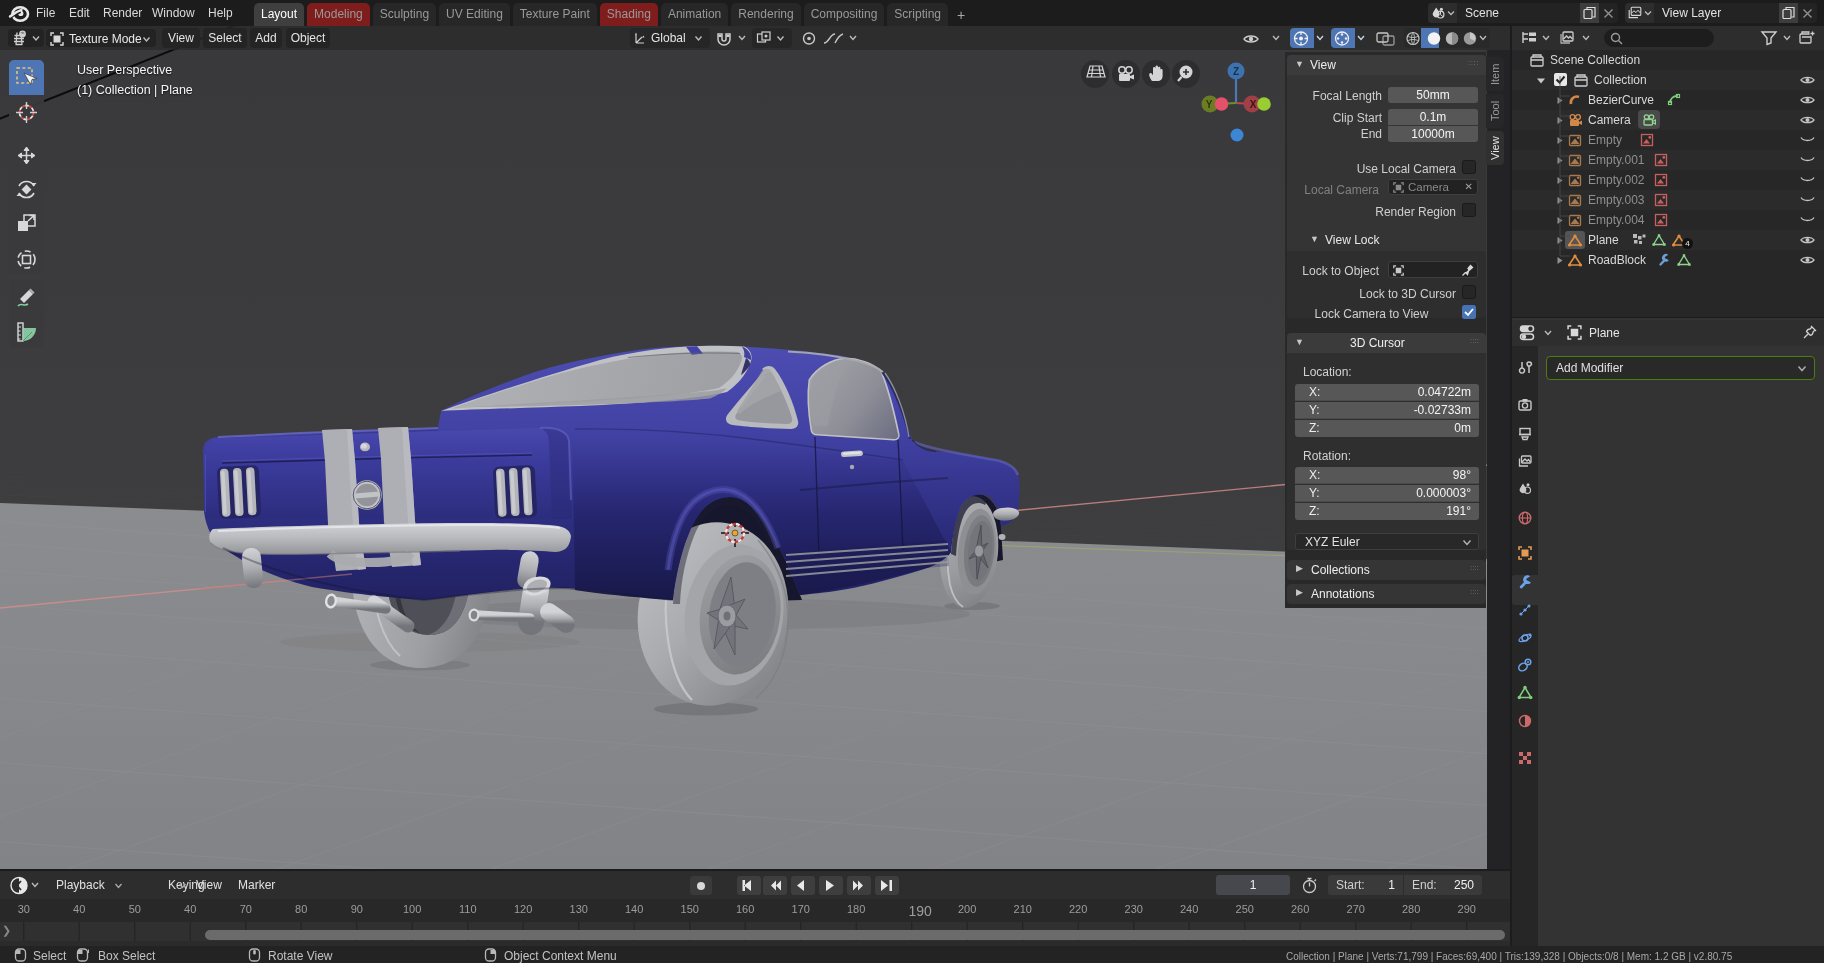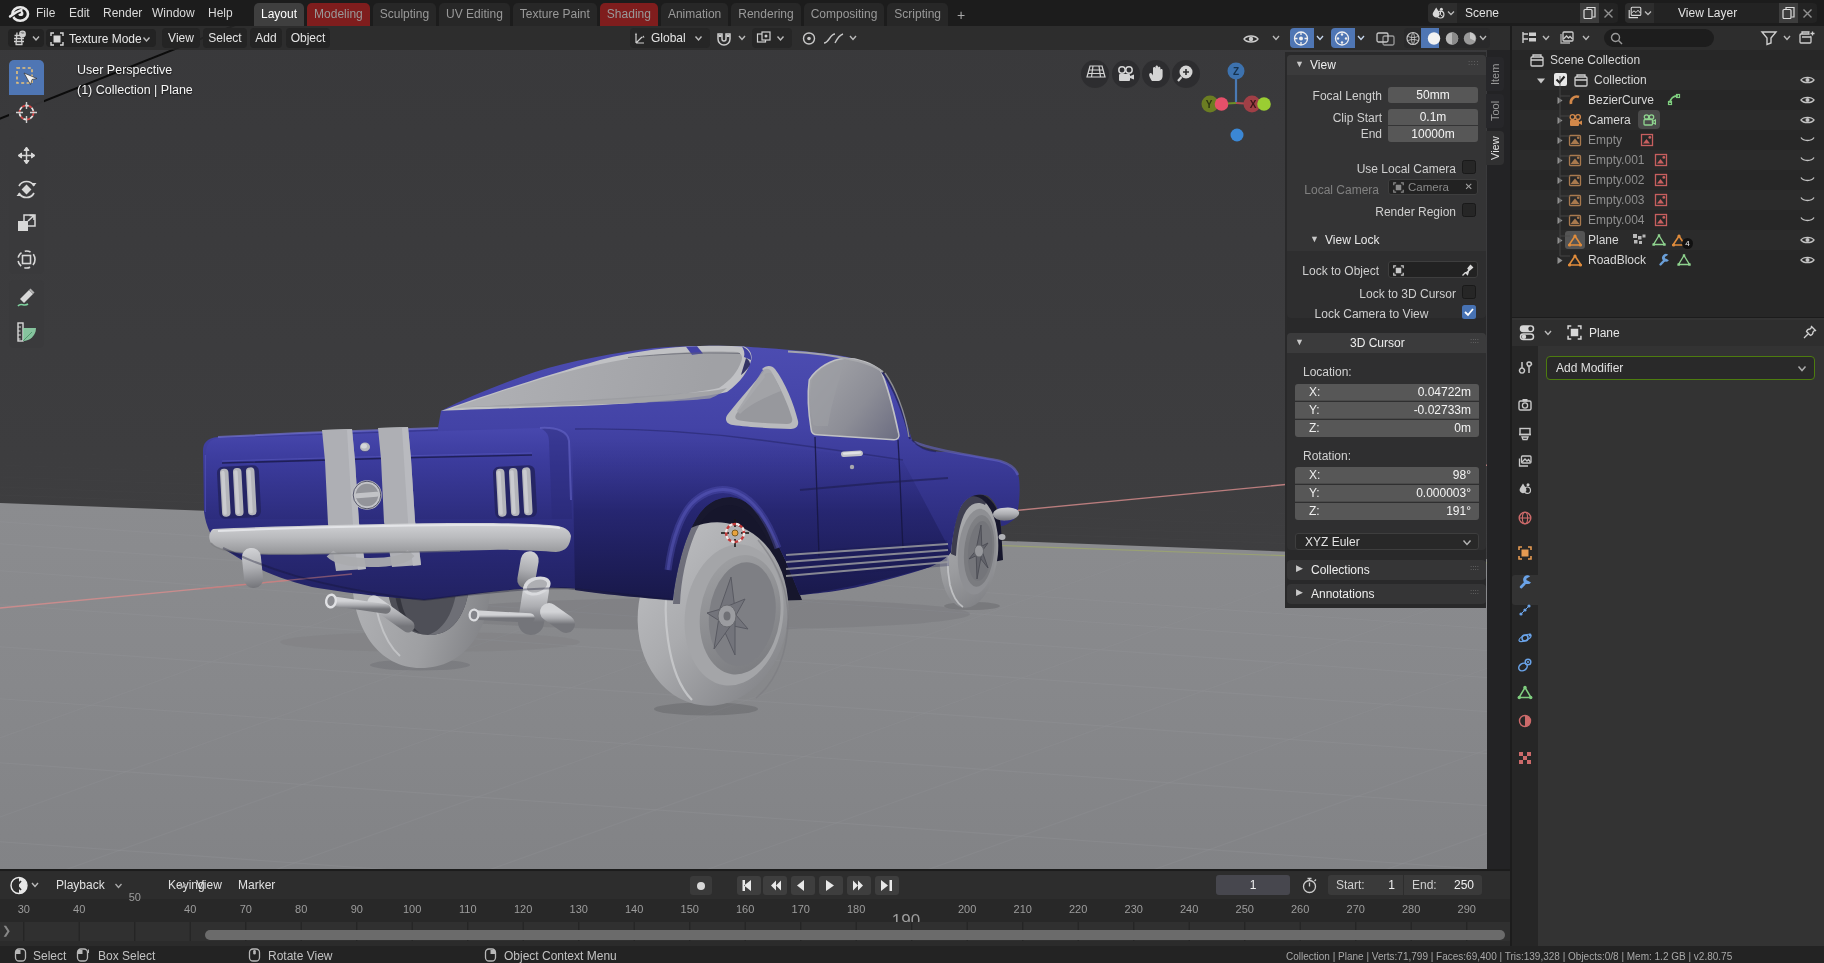--- a/index.html
+++ b/index.html
@@ -63,21 +63,21 @@
   <div class="abs" style="left:1625px;top:3px;width:192px;height:20px;background:#232323;border-radius:4px;">
     <div class="abs" style="left:0;top:0;width:29px;height:20px;background:#2d2d2d;border-radius:4px 0 0 4px;"></div>
     <svg class="abs" style="left:3px;top:3px;" width="14" height="14" viewBox="0 0 14 14">
       <rect x="3.2" y="1.2" width="9.6" height="8.2" rx="1" fill="none" stroke="#d8d8d8" stroke-width="1.1"></rect>
       <path d="M3.6,7 L6,4.8 L8,6.5 L10,4.2 L12.4,7" stroke="#d8d8d8" stroke-width="1" fill="none"></path>
       <path d="M1.2,4 V11.6 H10 " fill="none" stroke="#d8d8d8" stroke-width="1.1"></path>
     </svg>
     <svg class="abs" style="left:19px;top:7px;" width="8" height="6" viewBox="0 0 8 6">
         <path d="M1,1.5 L4,4.5 L7,1.5" stroke="#bbb" stroke-width="1.3" fill="none"></path>
       </svg>
-    <div class="abs txt" style="left:37px;top:3px;color:#e2e2e2;margin-left:16px;">View Layer</div>
+    <div class="abs txt" style="left:37px;top:3px;color:#e2e2e2;">View Layer</div>
     <div class="abs" style="left:154px;top:0;width:19px;height:20px;background:#3d3d3d;">
       <svg class="abs" style="left:3px;top:3px;" width="13" height="14" viewBox="0 0 13 14">
           <rect x="1" y="3.5" width="8" height="9" rx="1" fill="none" stroke="#ddd" stroke-width="1.2"></rect>
           <path d="M4,3.5 V1.5 H12 V11 H9.5" fill="none" stroke="#ddd" stroke-width="1.2"></path>
         </svg>
     </div>
     <svg class="abs" style="left:177px;top:5px;" width="11" height="11" viewBox="0 0 11 11">
         <path d="M1.5,1.5 L9.5,9.5 M9.5,1.5 L1.5,9.5" stroke="#909090" stroke-width="1.4"></path>
       </svg>
   </div>
@@ -984,35 +984,35 @@
 <div class="abs" style="left:1216px;top:4px;width:74px;height:20px;background:#47474e;border-radius:3px;text-align:center;font-size:12px;color:#f0f0f0;padding-top:3px;">1</div>
 <svg class="abs" style="left:1301px;top:6px;" width="17" height="17" viewBox="0 0 17 17" fill="none" stroke="#cccccc" stroke-width="1.3">
 <circle cx="8.5" cy="9.5" r="6"></circle>
       <path d="M8.5,9.5 L8.5,5.5 M6.5,1.5 L10.5,1.5 M8.5,1.5 L8.5,3.5 M13.5,4 L15,2.5"></path>
     </svg>
 <div class="abs" style="left:1328px;top:4px;width:75px;height:20px;background:#3a3a3a;border-radius:3px 0 0 3px;font-size:12px;color:#cfcfcf;padding:3px 8px 0 8px;">Start: <span style="float:right;color:#f0f0f0;">1</span></div>
 <div class="abs" style="left:1404px;top:4px;width:78px;height:20px;background:#3a3a3a;border-radius:0 3px 3px 0;font-size:12px;color:#cfcfcf;padding:3px 8px 0 8px;">End: <span style="float:right;color:#f0f0f0;">250</span></div>
 <div class="abs" style="left:0;top:28px;width:1510px;height:23px;background:#282828;"></div>
 <div class="abs" style="left:3.8px;top:32px;width:40px;text-align:center;font-size:11px;color:#9d9d9d;">30</div>
     <div class="abs" style="left:59.2px;top:32px;width:40px;text-align:center;font-size:11px;color:#9d9d9d;">40</div>
-    <div class="abs" style="left:114.8px;top:20px;width:40px;text-align:center;font-size:11px;color:#9d9d9d;">50</div>
+    <div class="abs" style="left:114.8px;top:32px;width:40px;text-align:center;font-size:11px;color:#9d9d9d;">50</div>
     <div class="abs" style="left:170.2px;top:32px;width:40px;text-align:center;font-size:11px;color:#9d9d9d;">40</div>
     <div class="abs" style="left:225.8px;top:32px;width:40px;text-align:center;font-size:11px;color:#9d9d9d;">70</div>
     <div class="abs" style="left:281.2px;top:32px;width:40px;text-align:center;font-size:11px;color:#9d9d9d;">80</div>
     <div class="abs" style="left:336.8px;top:32px;width:40px;text-align:center;font-size:11px;color:#9d9d9d;">90</div>
     <div class="abs" style="left:392.2px;top:32px;width:40px;text-align:center;font-size:11px;color:#9d9d9d;">100</div>
     <div class="abs" style="left:447.8px;top:32px;width:40px;text-align:center;font-size:11px;color:#9d9d9d;">110</div>
     <div class="abs" style="left:503.2px;top:32px;width:40px;text-align:center;font-size:11px;color:#9d9d9d;">120</div>
     <div class="abs" style="left:558.8px;top:32px;width:40px;text-align:center;font-size:11px;color:#9d9d9d;">130</div>
     <div class="abs" style="left:614.2px;top:32px;width:40px;text-align:center;font-size:11px;color:#9d9d9d;">140</div>
     <div class="abs" style="left:669.8px;top:32px;width:40px;text-align:center;font-size:11px;color:#9d9d9d;">150</div>
     <div class="abs" style="left:725.2px;top:32px;width:40px;text-align:center;font-size:11px;color:#9d9d9d;">160</div>
     <div class="abs" style="left:780.8px;top:32px;width:40px;text-align:center;font-size:11px;color:#9d9d9d;">170</div>
     <div class="abs" style="left:836.2px;top:32px;width:40px;text-align:center;font-size:11px;color:#9d9d9d;">180</div>
-    <div class="abs" style="left:891.8px;top:40px;width:40px;text-align:left;font-size:17px;color:#9d9d9d;">190</div>
+    <div class="abs" style="left:891.8px;top:32px;width:40px;text-align:right;font-size:14px;color:#9d9d9d;">190</div>
     <div class="abs" style="left:947.2px;top:32px;width:40px;text-align:center;font-size:11px;color:#9d9d9d;">200</div>
     <div class="abs" style="left:1002.8px;top:32px;width:40px;text-align:center;font-size:11px;color:#9d9d9d;">210</div>
     <div class="abs" style="left:1058.2px;top:32px;width:40px;text-align:center;font-size:11px;color:#9d9d9d;">220</div>
     <div class="abs" style="left:1113.8px;top:32px;width:40px;text-align:center;font-size:11px;color:#9d9d9d;">230</div>
     <div class="abs" style="left:1169.2px;top:32px;width:40px;text-align:center;font-size:11px;color:#9d9d9d;">240</div>
     <div class="abs" style="left:1224.8px;top:32px;width:40px;text-align:center;font-size:11px;color:#9d9d9d;">250</div>
     <div class="abs" style="left:1280.2px;top:32px;width:40px;text-align:center;font-size:11px;color:#9d9d9d;">260</div>
     <div class="abs" style="left:1335.8px;top:32px;width:40px;text-align:center;font-size:11px;color:#9d9d9d;">270</div>
     <div class="abs" style="left:1391.2px;top:32px;width:40px;text-align:center;font-size:11px;color:#9d9d9d;">280</div>
     <div class="abs" style="left:1446.8px;top:32px;width:40px;text-align:center;font-size:11px;color:#9d9d9d;">290</div>

